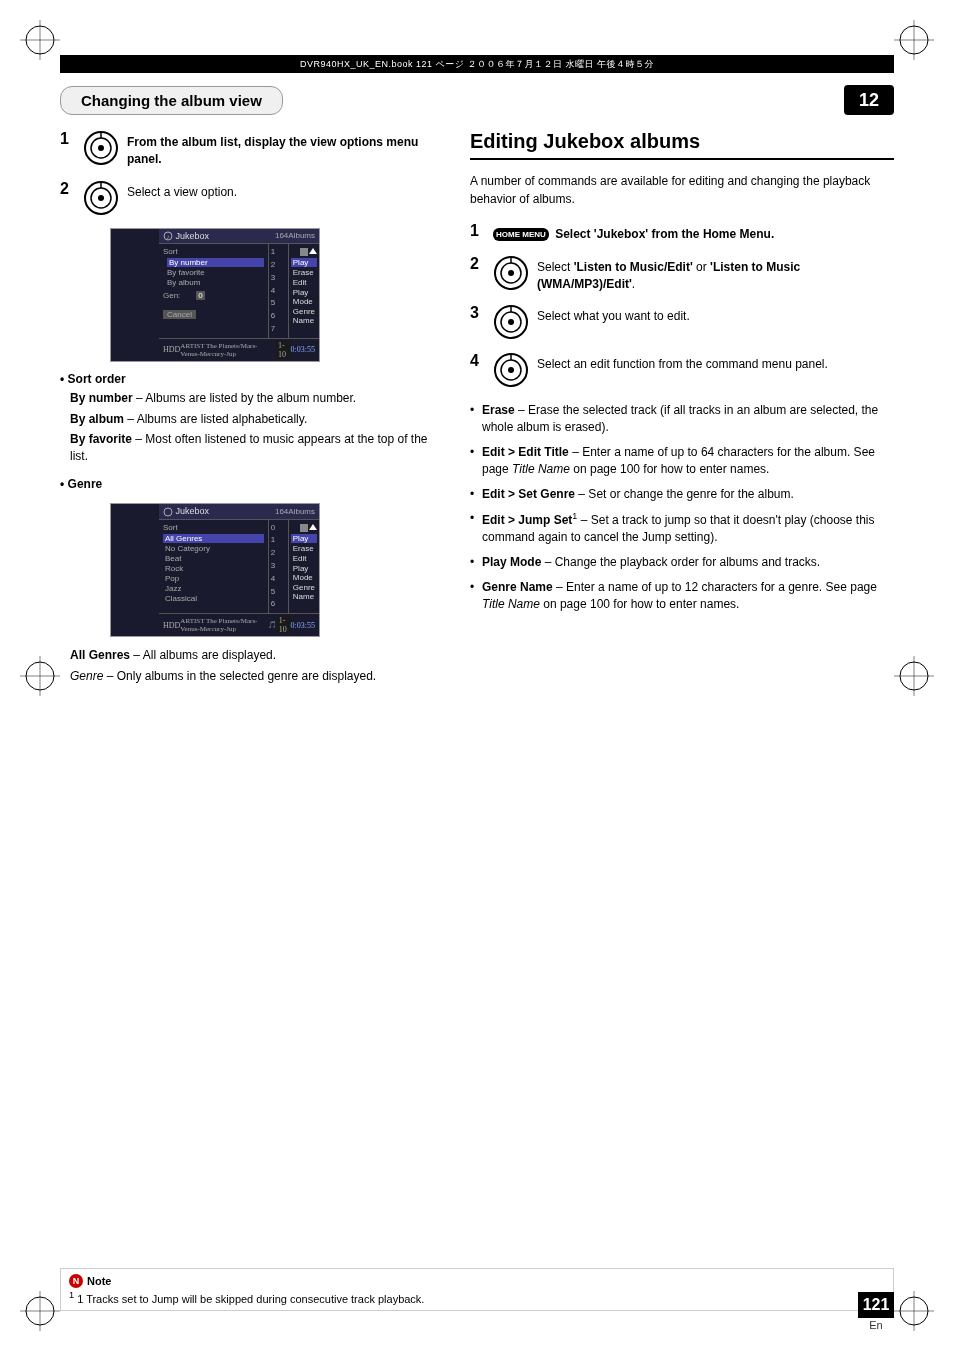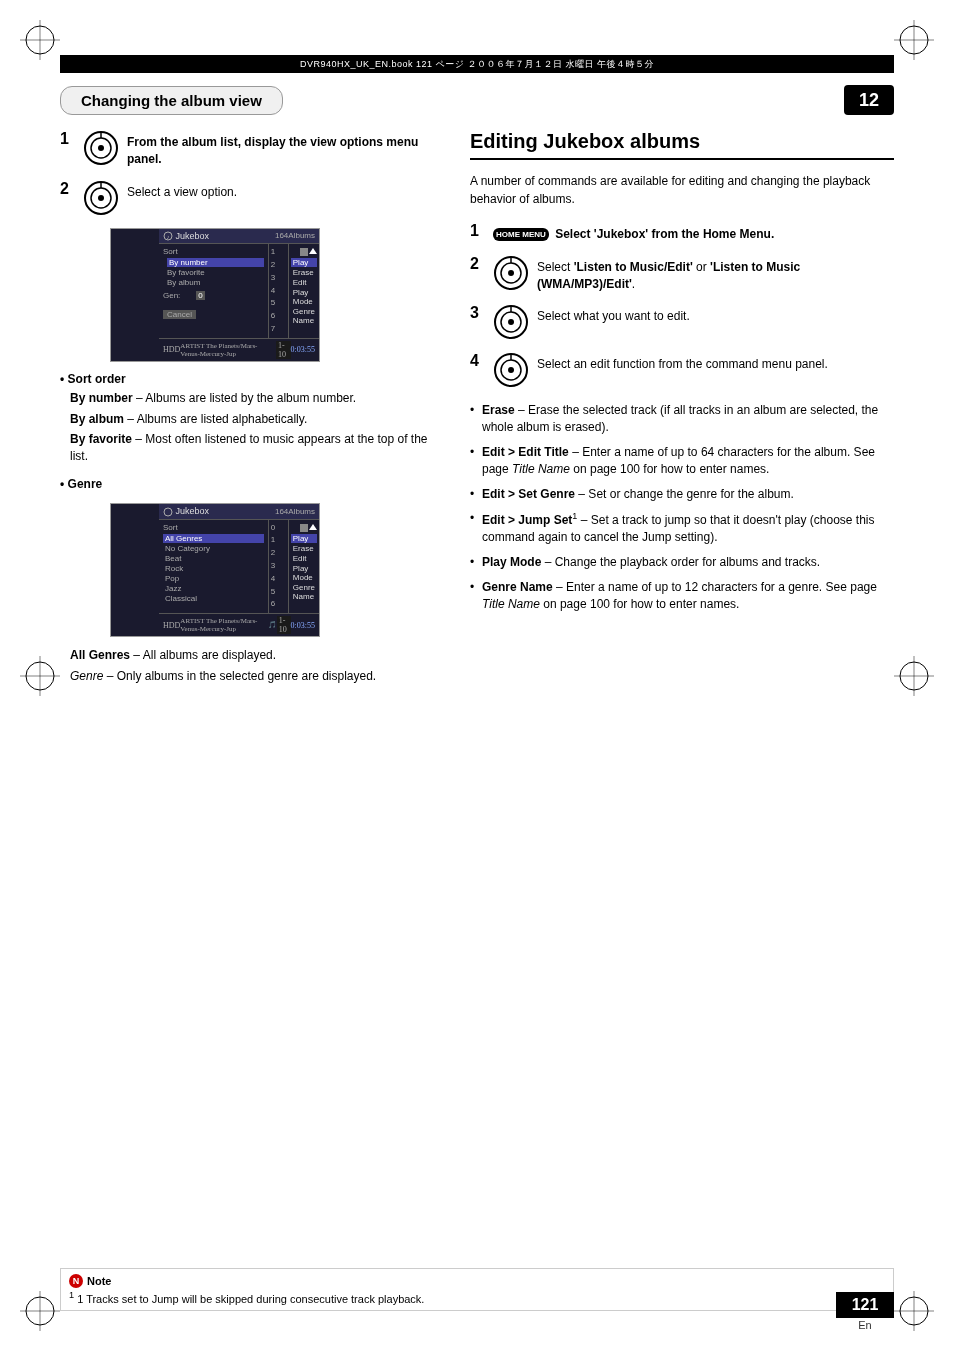--- a/index.html
+++ b/index.html
@@ -283,21 +283,21 @@
       display: flex;
       flex-direction: column;
       align-items: center;
     }
 
     .page-number-badge {
       background: #000;
       color: #fff;
       font-size: 16px;
       font-weight: bold;
-      width: 58px;
+      width: 36px;
       height: 26px;
       display: flex;
       align-items: center;
       justify-content: center;
     }
 
     .page-en {
       font-size: 11px;
       color: #333;
       margin-top: 1px;

